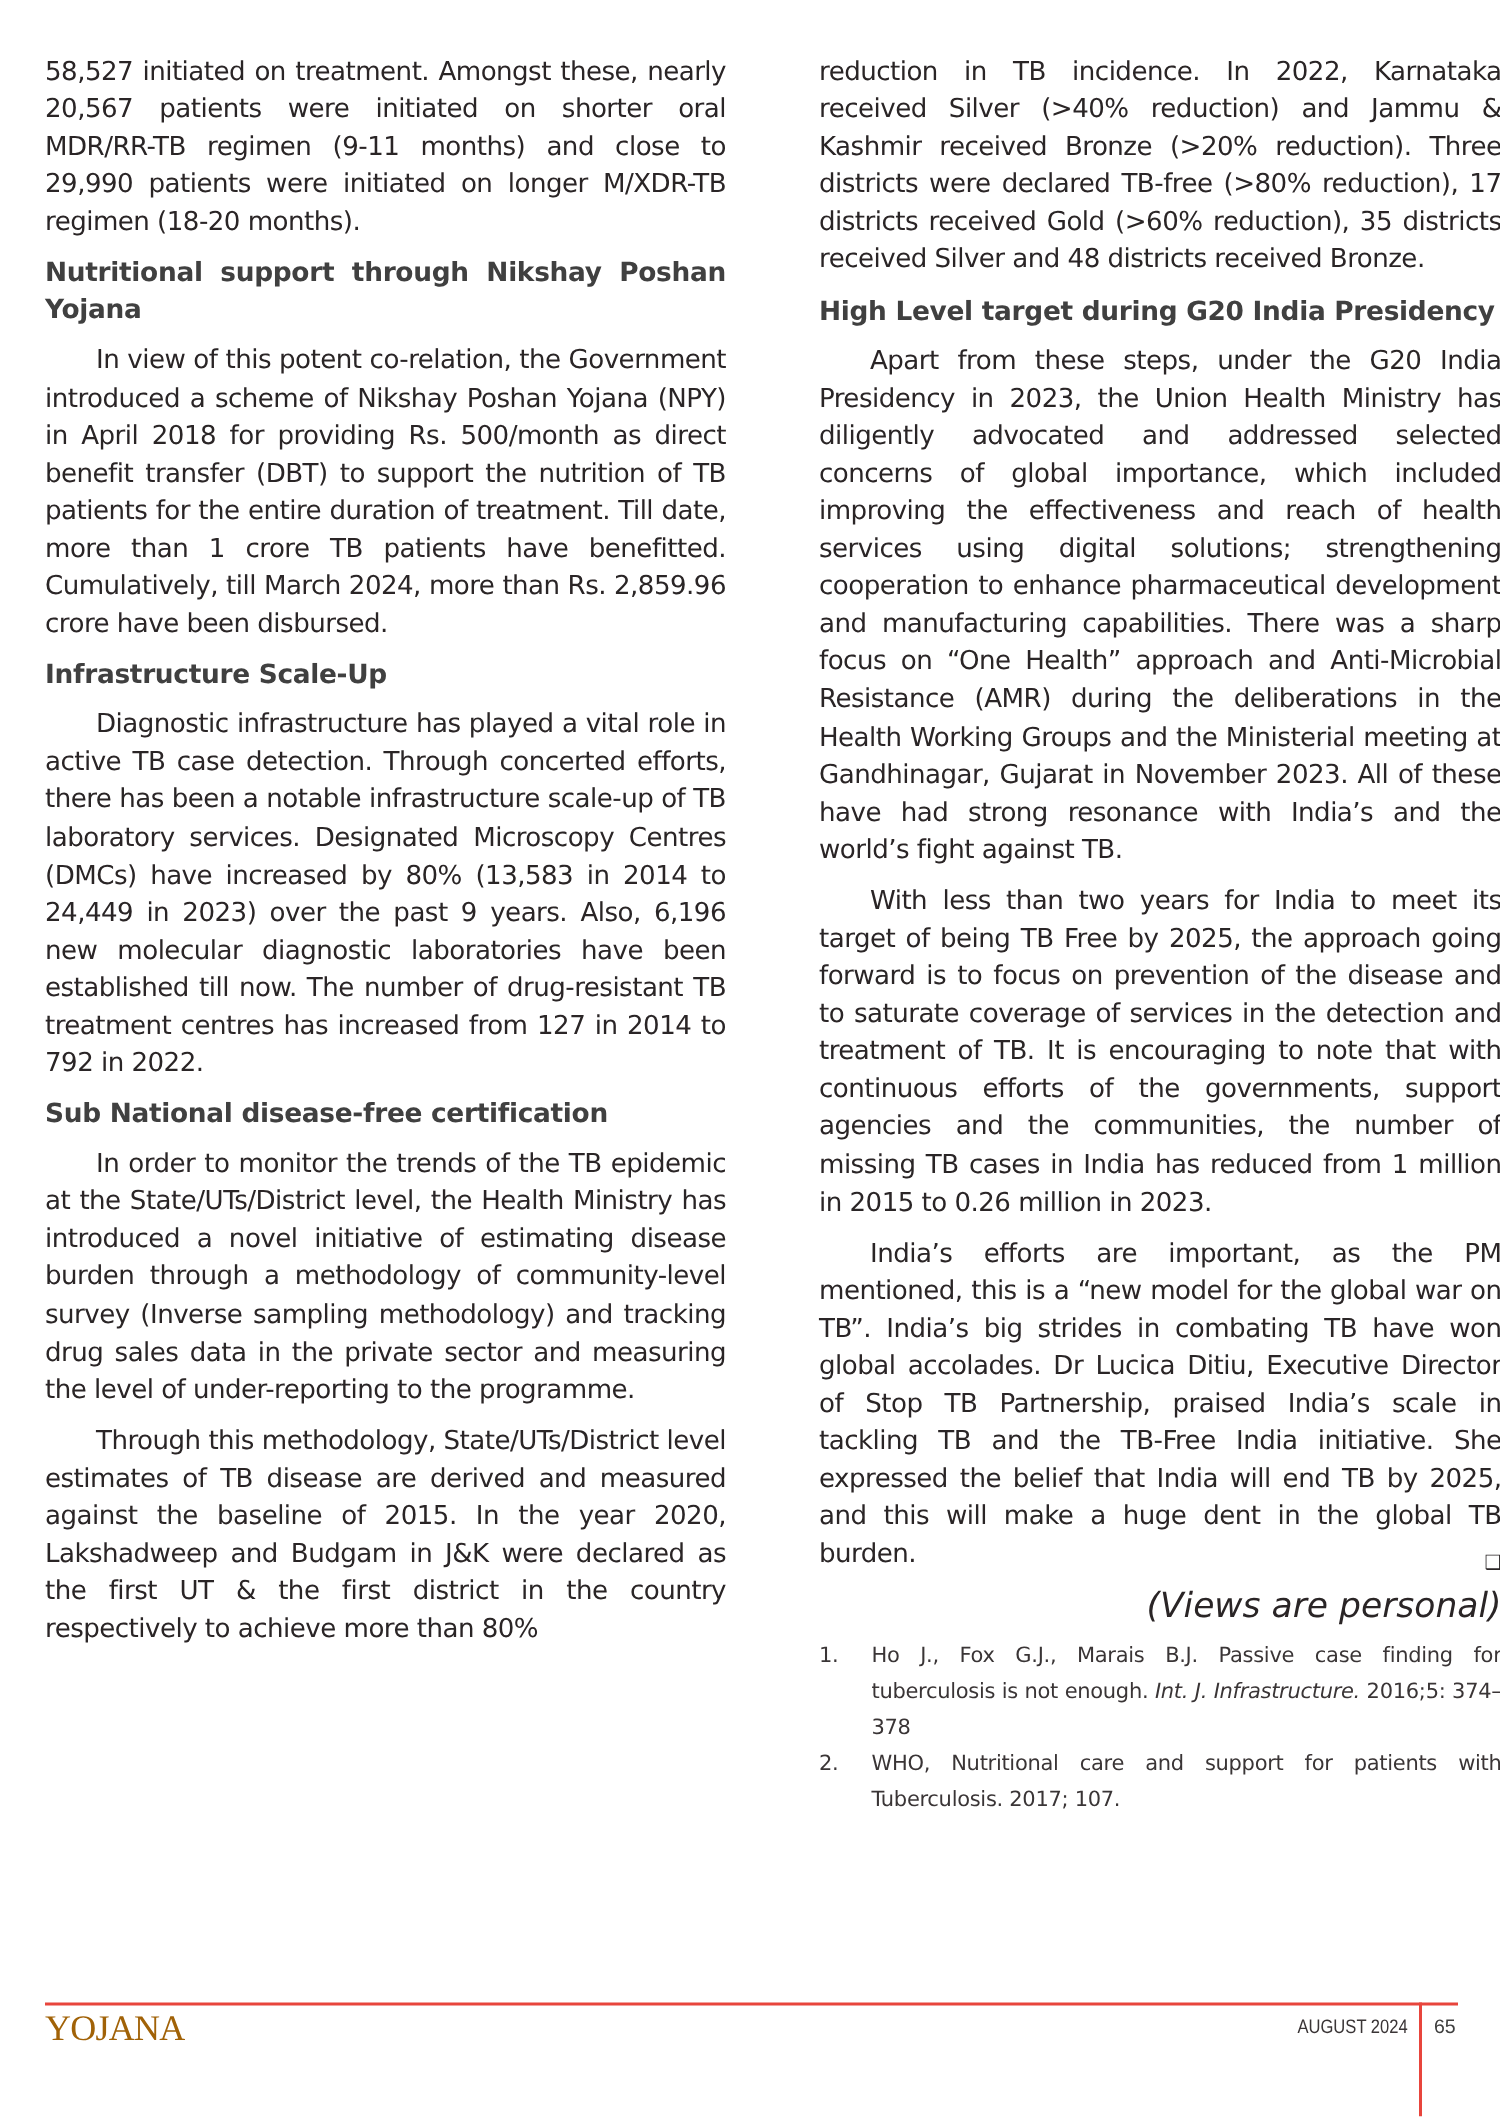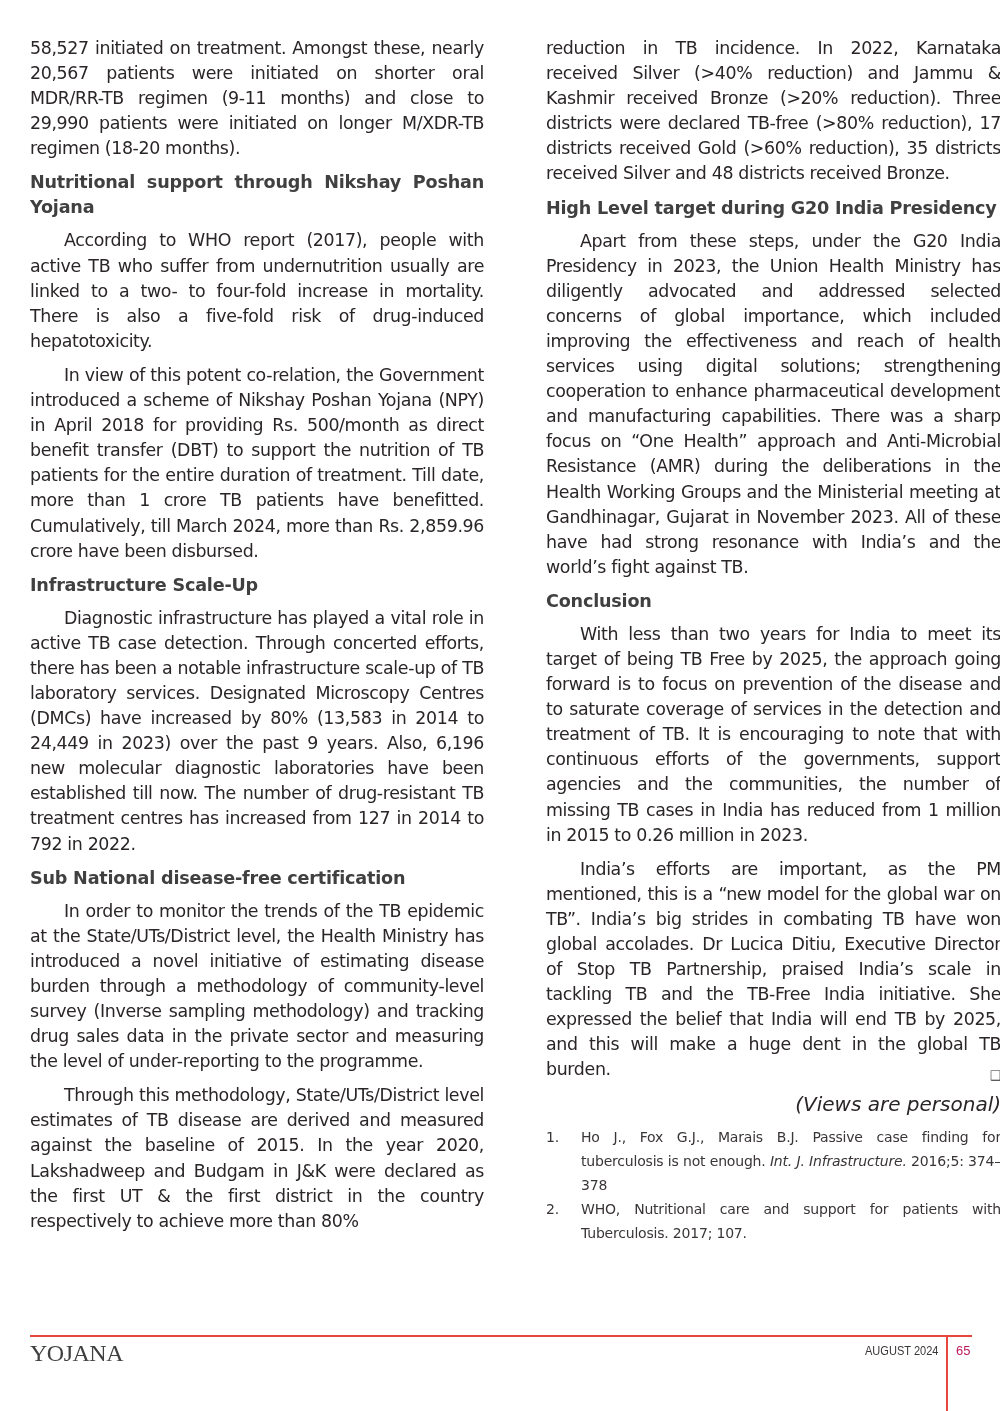--- a/index.html
+++ b/index.html
@@ -7,54 +7,52 @@
          font-family: "DejaVu Sans", sans-serif; color: #2a2526; }
   .col { position: absolute; top: 36px; }
   .col-left { left: 30px; width: 454px; }
   .col-right { left: 546px; width: 455px; }
   .para { font-size: 17.4px; line-height: 25.1px; text-align: justify; margin: 0 0 9px 0;
           letter-spacing: -0.35px; word-spacing: 0px; }
   .para.indent { text-indent: 34px; }
   .heading { color: #404040; font-weight: bold; font-size: 17.6px; line-height: 25px;
              margin: 0 0 8px 0; letter-spacing: -0.2px; text-align: justify; }
   .closing-box { float: right; font-size: 13px; margin-top: 6px; }
-  .views { text-align: right; font-style: italic; font-size: 20px; margin: 0 0 8px 0; line-height: 25px; }
+  .views { text-align: right; font-style: italic; font-size: 23px; margin: 0 0 8px 0; line-height: 25px; }
   .refs { list-style: none; margin: 0; padding: 0; }
   .ref-item { display: flex; font-size: 14px; line-height: 24px; color: #3a3536; letter-spacing: -0.2px; }
   .ref-num { width: 35px; flex: none; }
   .ref-text { flex: 1; text-align: justify; }
   .footer-line { position: absolute; left: 30px; right: 28px; top: 1335px; height: 2px; background: #e8453c; }
   .footer-vline { position: absolute; left: 946px; top: 1335px; width: 2px; height: 76px; background: #e8453c; }
   .brand { position: absolute; left: 30px; top: 1340px; font-family: "Liberation Serif", serif;
-           font-size: 24px; color: #404040; letter-spacing: -0.5px; }
+           font-size: 24px; color: #a16207; letter-spacing: -0.5px; }
   .issue { position: absolute; right: 62px; top: 1343px; font-family: "Liberation Sans Narrow", "Liberation Sans", sans-serif;
            font-size: 13px; color: #3a3536; transform: scaleX(0.85); transform-origin: right; }
-  .pagenum { position: absolute; left: 956px; top: 1343px; font-size: 13px; color: #be185d;
+  .pagenum { position: absolute; left: 956px; top: 1343px; font-size: 13px; color: #404040;
              font-family: "Liberation Sans", sans-serif; }
 </style>
 </head>
 <body>
 
 <div class="col col-left">
   <p class="para">58,527 initiated on treatment. Amongst these, nearly 20,567 patients were initiated on shorter oral MDR/RR-TB regimen (9-11 months) and close to 29,990 patients were initiated on longer M/XDR-TB regimen (18-20 months).</p>
   <h3 class="heading">Nutritional support through Nikshay Poshan Yojana</h3>
-  <p class="para indent">According to WHO report (2017), people with active TB who suffer from undernutrition usually are linked to a two- to four-fold increase in mortality. There is also a five-fold risk of drug-induced hepatotoxicity.</p>
   <p class="para indent">In view of this potent co-relation, the Government introduced a scheme of Nikshay Poshan Yojana (NPY) in April 2018 for providing Rs. 500/month as direct benefit transfer (DBT) to support the nutrition of TB patients for the entire duration of treatment. Till date, more than 1 crore TB patients have benefitted. Cumulatively, till March 2024, more than Rs. 2,859.96 crore have been disbursed.</p>
   <h3 class="heading">Infrastructure Scale-Up</h3>
   <p class="para indent">Diagnostic infrastructure has played a vital role in active TB case detection. Through concerted efforts, there has been a notable infrastructure scale-up of TB laboratory services. Designated Microscopy Centres (DMCs) have increased by 80% (13,583 in 2014 to 24,449 in 2023) over the past 9 years. Also, 6,196 new molecular diagnostic laboratories have been established till now. The number of drug-resistant TB treatment centres has increased from 127 in 2014 to 792 in 2022.</p>
   <h3 class="heading">Sub National disease-free certification</h3>
   <p class="para indent">In order to monitor the trends of the TB epidemic at the State/UTs/District level, the Health Ministry has introduced a novel initiative of estimating disease burden through a methodology of community-level survey (Inverse sampling methodology) and tracking drug sales data in the private sector and measuring the level of under-reporting to the programme.</p>
   <p class="para indent">Through this methodology, State/UTs/District level estimates of TB disease are derived and measured against the baseline of 2015. In the year 2020, Lakshadweep and Budgam in J&amp;K were declared as the first UT &amp; the first district in the country respectively to achieve more than 80%</p>
 </div>
 
 <div class="col col-right">
   <p class="para">reduction in TB incidence. In 2022, Karnataka received Silver (&gt;40% reduction) and Jammu &amp; Kashmir received Bronze (&gt;20% reduction). Three districts were declared TB-free (&gt;80% reduction), 17 districts received Gold (&gt;60% reduction), 35 districts received Silver and 48 districts received Bronze.</p>
   <h3 class="heading">High Level target during G20 India Presidency</h3>
   <p class="para indent">Apart from these steps, under the G20 India Presidency in 2023, the Union Health Ministry has diligently advocated and addressed selected concerns of global importance, which included improving the effectiveness and reach of health services using digital solutions; strengthening cooperation to enhance pharmaceutical development and manufacturing capabilities. There was a sharp focus on “One Health” approach and Anti-Microbial Resistance (AMR) during the deliberations in the Health Working Groups and the Ministerial meeting at Gandhinagar, Gujarat in November 2023. All of these have had strong resonance with India’s and the world’s fight against TB.</p>
-  <h3 class="heading">Conclusion</h3>
   <p class="para indent">With less than two years for India to meet its target of being TB Free by 2025, the approach going forward is to focus on prevention of the disease and to saturate coverage of services in the detection and treatment of TB. It is encouraging to note that with continuous efforts of the governments, support agencies and the communities, the number of missing TB cases in India has reduced from 1 million in 2015 to 0.26 million in 2023.</p>
   <p class="para indent">
     <span>India’s efforts are important, as the PM mentioned, this is a “new model for the global war on TB”. India’s big strides in combating TB have won global accolades. Dr Lucica Ditiu, Executive Director of Stop TB Partnership, praised India’s scale in tackling TB and the TB-Free India initiative. She expressed the belief that India will end TB by 2025, and this will make a huge dent in the global TB burden.</span>
     <span class="closing-box">❑</span>
   </p>
   <p class="views">(Views are personal)</p>
   <ul class="refs">
     <li class="ref-item">
       <span class="ref-num">1.</span>
       <span class="ref-text"><span>Ho J., Fox G.J., Marais B.J. Passive case finding for tuberculosis is not enough. </span><i>Int. J. Infrastructure.</i><span> 2016;5: 374–378</span></span>

